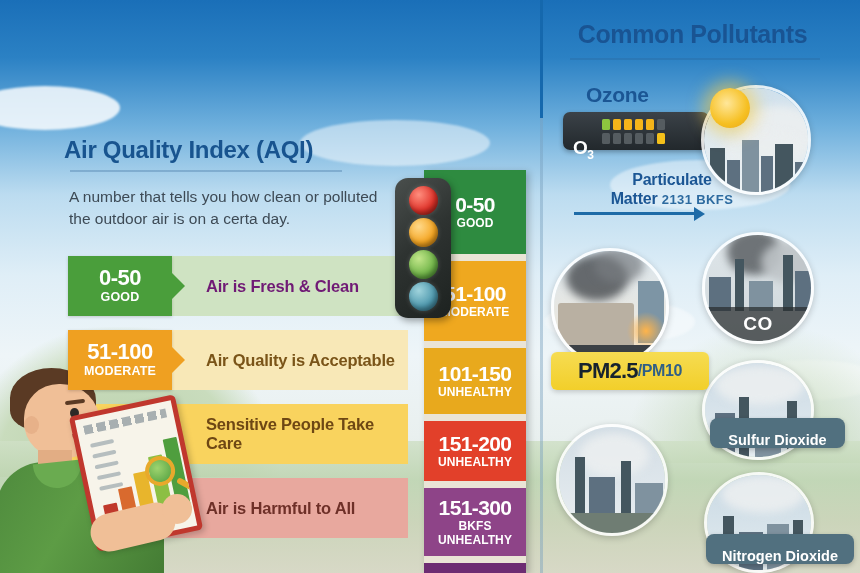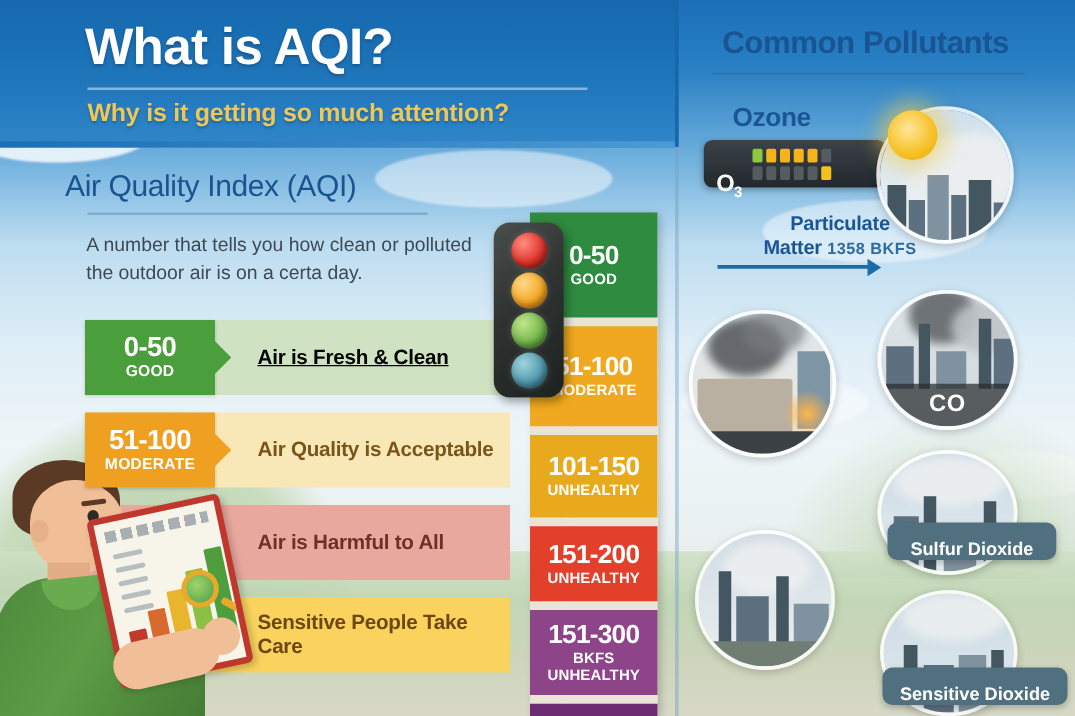--- a/index.html
+++ b/index.html
@@ -50,22 +50,22 @@
     background: rgba(255,255,255,.45);
   }
   .subtitle {
     position: absolute; left: 70px; top: 80px;
     font-size: 20px; font-weight: bold; color: #edc75a; letter-spacing: -.2px;
     text-shadow: 0 1px 2px rgba(0,0,0,.22);
   }
 
   
   .sec-title {
-    position: absolute; left: 52px; top: 136px;
-    font-size: 24px; font-weight: normal; color: #18548f; letter-spacing: -.3px;
+    position: absolute; left: 64px; top: 136px;
+    font-size: 24px; font-weight: bold; color: #18548f; letter-spacing: -.3px;
   }
   .sec-rule {
     position: absolute; left: 70px; top: 170px; width: 272px; height: 1.5px;
     background: rgba(40,90,140,.28);
   }
   .sec-desc {
     position: absolute; left: 69px; top: 186px; width: 320px;
     font-size: 15.5px; line-height: 1.45; color: #3d4a55;
   }
 
@@ -254,59 +254,53 @@
 
   <div class="cloud" style="left:-30px;top:86px;width:150px;height:44px;"></div>
   <div class="cloud" style="left:300px;top:120px;width:190px;height:46px;opacity:.6;"></div>
   <div class="cloud" style="left:610px;top:160px;width:180px;height:50px;opacity:.55;"></div>
   <div class="cloud" style="left:545px;top:300px;width:150px;height:44px;opacity:.5;"></div>
   <div class="cloud" style="left:740px;top:360px;width:140px;height:40px;opacity:.5;"></div>
   <div class="hillL"></div>
   <div class="hillR"></div>
   <div class="ground"></div>
 
-  <div class="header">
-    <div class="hdr-band"></div>
-    <div class="title">What is AQI?</div>
-    <div class="title-rule"></div>
-    <div class="subtitle">Why is it getting so much attention?</div>
-  </div>
 
   <div class="sec-title">Air Quality Index (AQI)</div>
   <div class="sec-rule"></div>
   <div class="sec-desc">A number that tells you how clean or polluted the outdoor air is on a certa day.</div>
 
   <div class="bands" id="band-list">
       <div class="band" style="background: rgb(207, 227, 194);">
         <div class="chip" style="background: rgb(74, 158, 59); color: rgb(74, 158, 59);">
           <div class="num" style="color: rgb(255, 255, 255);">0-50</div>
           <div class="lvl" style="color: rgb(255, 255, 255);">GOOD</div>
         </div>
-        <div class="msg" style="color: #000000; text-decoration: underline;">Air is Fresh &amp; Clean</div>
+        <div class="msg" style="color: #701a75;">Air is Fresh &amp; Clean</div>
       </div>
       <div class="band" style="background: rgb(248, 232, 183);">
         <div class="chip" style="background: rgb(239, 160, 33); color: rgb(239, 160, 33);">
           <div class="num" style="color: rgb(255, 255, 255);">51-100</div>
           <div class="lvl" style="color: rgb(255, 255, 255);">MODERATE</div>
         </div>
         <div class="msg" style="color: rgb(122, 84, 24);">Air Quality is Acceptable</div>
       </div>
+      <div class="band hide-chip" style="background: rgb(249, 211, 94);">
+        <div class="chip" style="background: rgb(239, 139, 32); color: rgb(239, 139, 32);">
+          <div class="num" style="color: rgb(255, 255, 255);">101-150</div>
+          <div class="lvl" style="color: rgb(255, 255, 255);">UNHEALTHY</div>
+        </div>
+        <div class="msg" style="color: rgb(110, 71, 20);">Sensitive People Take Care</div>
+      </div>
       <div class="band hide-chip" style="background: rgb(232, 168, 158);">
         <div class="chip" style="background: rgb(227, 80, 58); color: rgb(227, 80, 58);">
           <div class="num" style="color: rgb(255, 255, 255);">151-200</div>
           <div class="lvl" style="color: rgb(255, 255, 255);">UNHEALTHY</div>
         </div>
         <div class="msg" style="color: rgb(110, 48, 40);">Air is Harmful to All</div>
-      </div>
-      <div class="band hide-chip" style="background: rgb(249, 211, 94);">
-        <div class="chip" style="background: rgb(239, 139, 32); color: rgb(239, 139, 32);">
-          <div class="num" style="color: rgb(255, 255, 255);">101-150</div>
-          <div class="lvl" style="color: rgb(255, 255, 255);">UNHEALTHY</div>
-        </div>
-        <div class="msg" style="color: rgb(110, 71, 20);">Sensitive People Take Care</div>
       </div>
     </div>
 
   <div class="tl-pole"></div>
   <div class="scale" id="scale-col">
       <div class="seg" style="background: rgb(46, 139, 64); height: 84px;">
         <div class="n">0-50</div>
         <div class="l">GOOD</div>
       </div>
       <div class="gap"></div>
@@ -396,21 +390,21 @@
             <i></i>
             <i></i>
             <i style="background:#f4c01a;"></i>
         </span>
       </span>
     </div>
 
     <div class="pm-label">
       <span>Particulate</span><br>
       <span>Matter</span>
-      <span class="pm-garb">1358 BKFS</span>
+      <span class="pm-garb">2131 BKFS</span>
     </div>
     <div class="arrow-line"></div>
 
     <div class="photo" style="left:167px;top:85px;width:110px;height:110px;">
       <div class="sky-bg"></div>
       <div class="smoke" style="left:36px;top:18px;width:78px;height:52px;"></div>
       <div class="smoke" style="left:18px;top:42px;width:86px;height:40px;opacity:.8;"></div>
       <div class="bld dk" style="left:6px;width:15px;height:44px;"></div>
       <div class="bld" style="left:23px;width:13px;height:32px;"></div>
       <div class="bld lt" style="left:38px;width:17px;height:52px;"></div>
@@ -465,23 +459,27 @@
 
     <div class="photo" style="left:170px;top:472px;width:110px;height:101px;">
       <div class="sky-bg" style="background:linear-gradient(#c9d9e4,#e2ebef);"></div>
       <div class="smoke" style="left:14px;top:0;width:84px;height:38px;"></div>
       <div class="bld dk" style="left:16px;bottom:0;width:11px;height:54px;"></div>
       <div class="bld" style="left:32px;bottom:0;width:24px;height:38px;"></div>
       <div class="bld lt" style="left:60px;bottom:0;width:22px;height:46px;"></div>
       <div class="bld dk" style="left:86px;bottom:0;width:10px;height:50px;"></div>
     </div>
 
+    <div class="pm-pill">
+      <span class="a">PM2.5</span>
+        <span class="b">/PM10</span>
+    </div>
 
 
     <div class="pill slate" style="left:176px;top:418px;width:135px;height:30px;font-size:14.5px;">
       <span>Sulfur Dioxide</span>
     </div>
 
     <div class="pill slate" style="left:172px;top:534px;width:148px;height:30px;font-size:14.5px;">
-      <span>Sensitive Dioxide</span>
+      <span>Nitrogen Dioxide</span>
     </div>
   </div>
 </div>
 
 </body></html>

